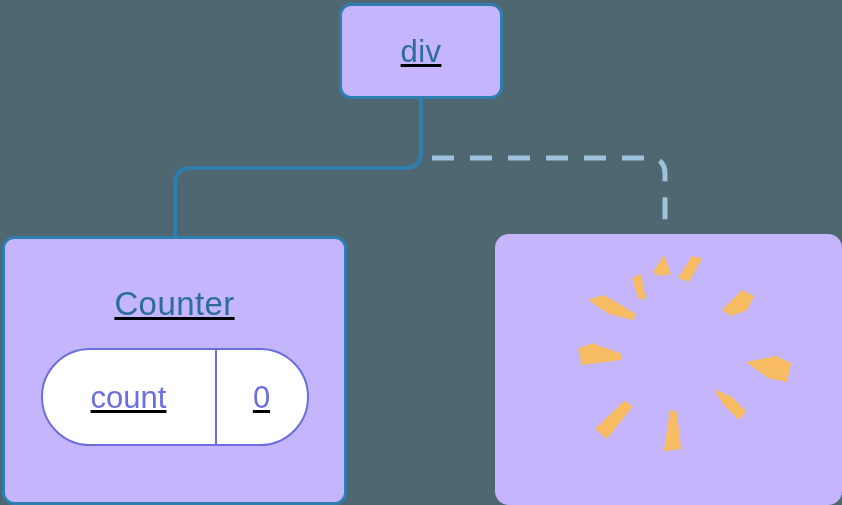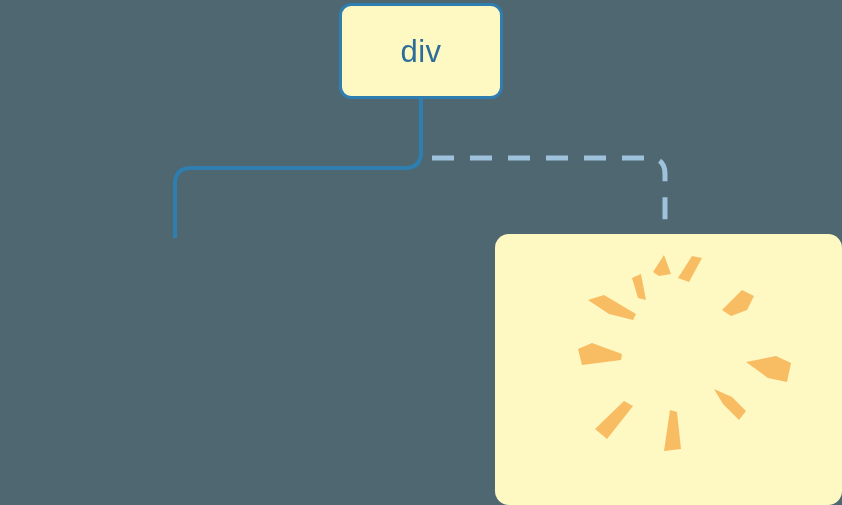--- a/index.html
+++ b/index.html
@@ -24,22 +24,23 @@
     left: 0;
     top: 0;
     width: 842px;
     height: 505px;
     pointer-events: none;
   }
 
   
   .node {
     position: absolute;
-    background: #fef9c3;
+    background: #c4b5fd;
     box-sizing: border-box;
+    text-decoration: underline;
   }
   .node.bordered {
     border: 3px solid #2f7eb0;
     border-radius: 12px;
   }
   .node.plain {
     border: none;
     border-radius: 14px;
   }
 
@@ -136,20 +137,29 @@
 
     <path id="edge-solid" d="M 421 99 L 421 152 Q 421 168 405 168 L 191 168 Q 175 168 175 184 L 175 238" fill="none" stroke="#2f7eb0" stroke-width="4" stroke-linecap="butt"></path>
 
     <path id="edge-dashed" d="M 432 158 L 649 158 Q 665 158 665 174 L 665 237" fill="none" stroke="#9fc2dc" stroke-width="5" stroke-linecap="butt" stroke-dasharray="22 16"></path>
   </svg>
 
   <div class="node bordered" id="node-div">
     <span class="node-title">div</span>
   </div>
 
+  <div class="node bordered" id="node-counter">
+    <span class="node-title" id="counter-title">Counter</span>
+
+    <div class="state-pill">
+      <span class="pill-key">count</span>
+      <span class="pill-divider"></span>
+      <span class="pill-val">0</span>
+    </div>
+  </div>
 
   <div class="node plain" id="node-sparkle">
     <svg id="sparkle-svg" viewBox="0 0 347 271">
       <g id="sparkle-group" transform="translate(38, 18)" fill="#f8bc63">
           <polygon points="120,20 131,3 138,22 126,24" fill="#f8bc63"></polygon>
           <polygon points="145,26 159,4 169,6 156,30" fill="#f8bc63"></polygon>
           <polygon points="189,58 209,38 221,44 214,58 198,64" fill="#f8bc63"></polygon>
           <polygon points="213,110 243,104 258,111 254,130 235,126" fill="#f8bc63"></polygon>
           <polygon points="181,137 199,145 213,159 206,168 190,152" fill="#f8bc63"></polygon>
           <polygon points="137,158 144,160 148,197 131,199" fill="#f8bc63"></polygon>

